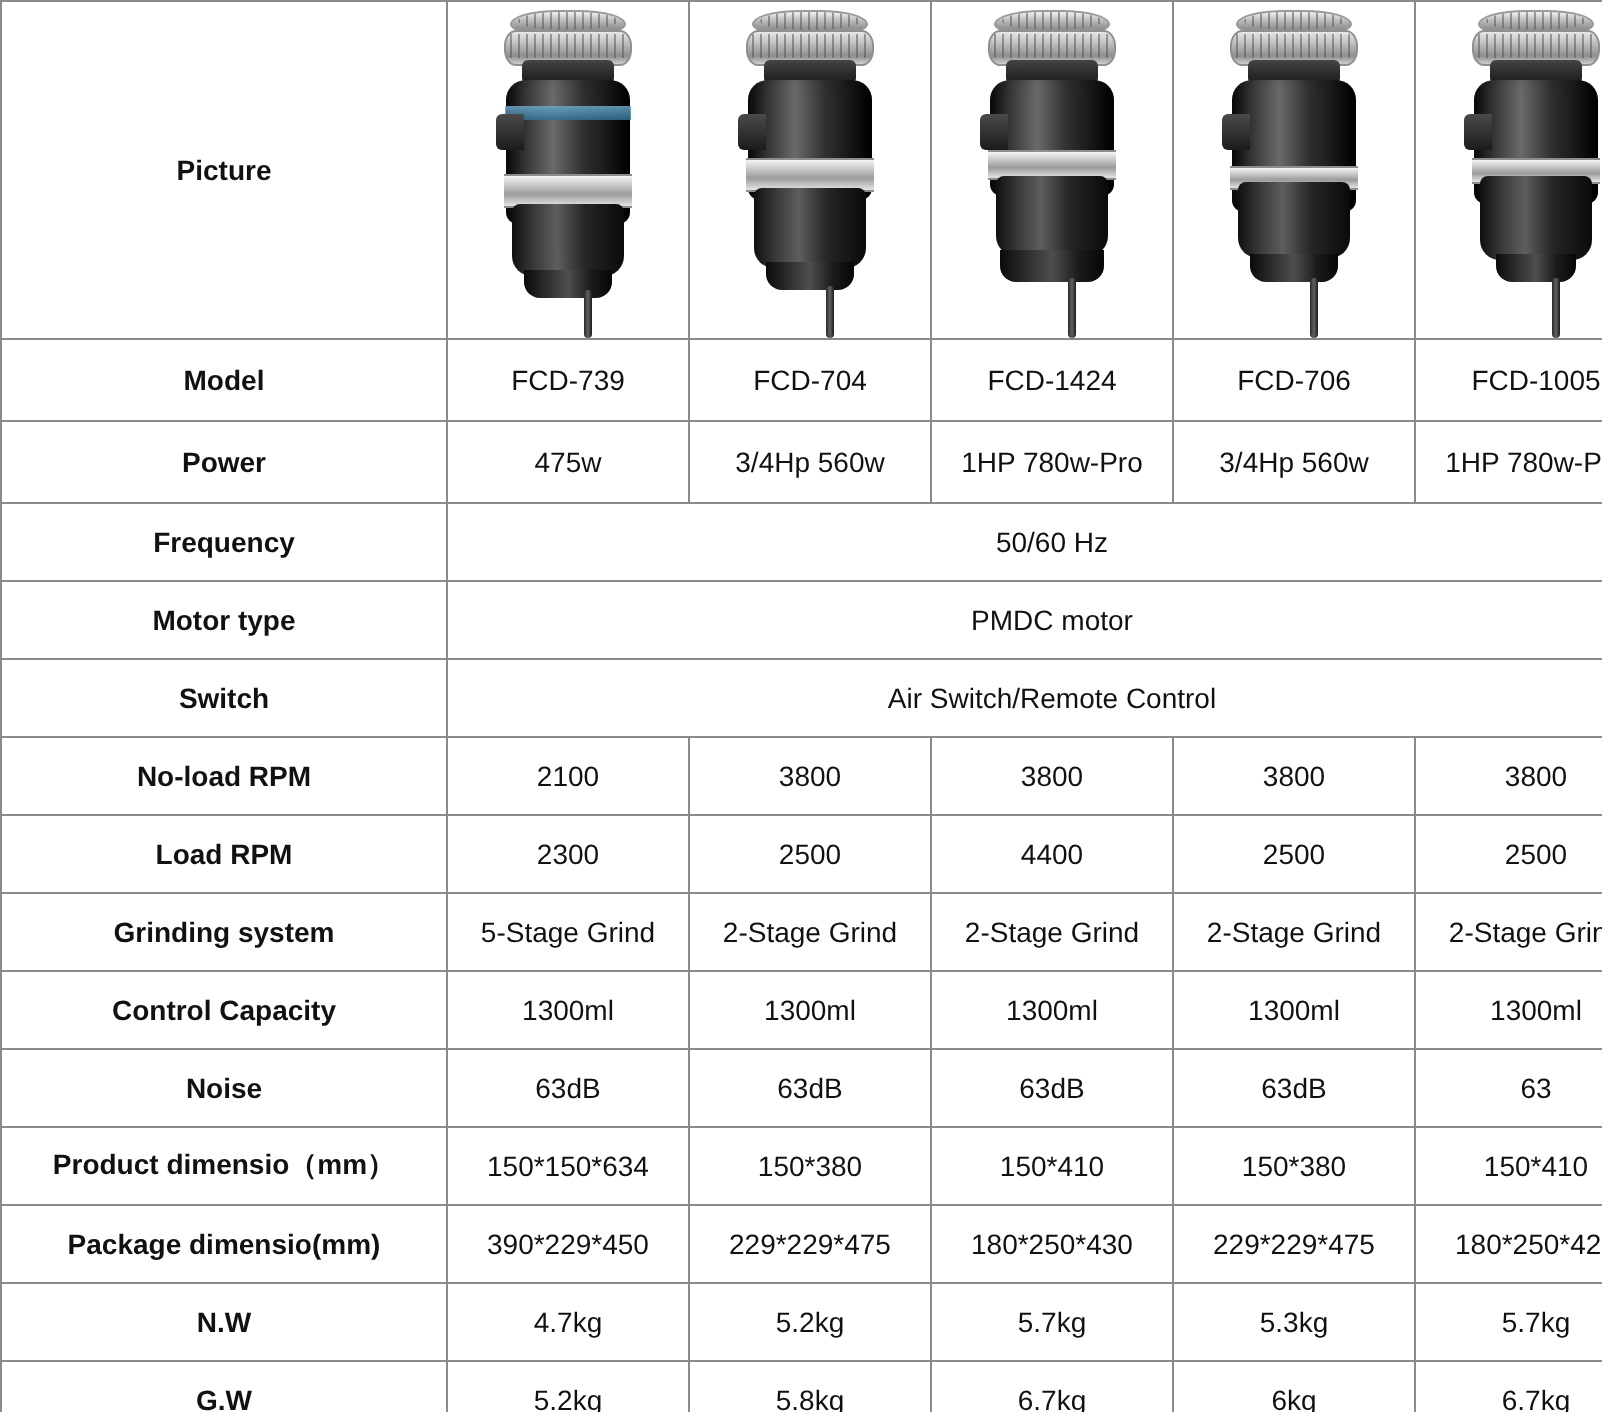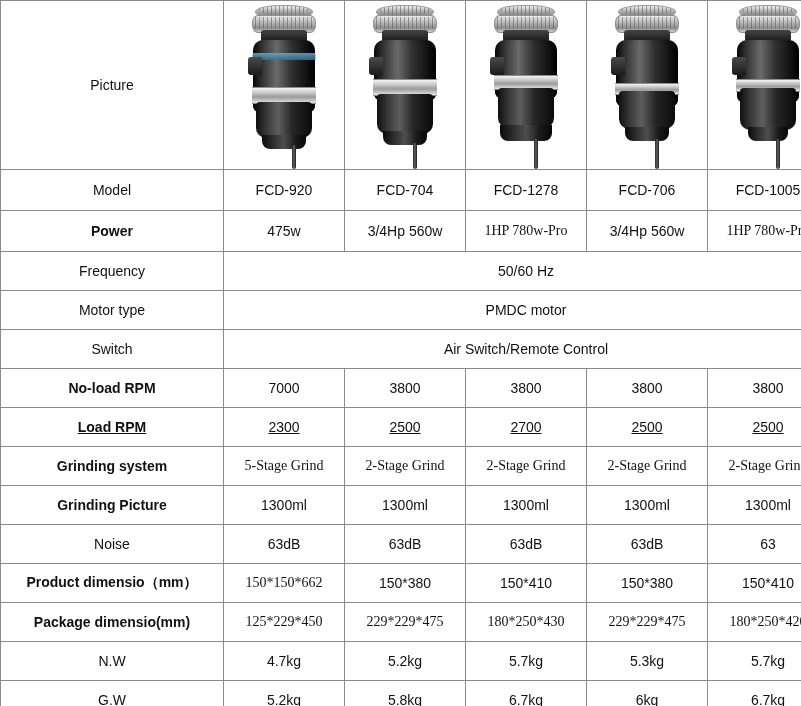--- a/index.html
+++ b/index.html
@@ -21,47 +21,47 @@
   }
   #spec-table td, #spec-table th {
     border: 1px solid #8a8a8a;
     text-align: center;
     vertical-align: middle;
     font-size: 14px;
     padding: 0 2px;
   }
   .row-label {
     width: 218px;
-    font-weight: normal;
+    font-weight: bold;
     font-size: 14.5px;
   }
   .val {
     width: 116px;
   }
   tr.r-picture td { height: 168px; }
   tr.r-model td { height: 40px; }
   tr.r-power td { height: 40px; }
   tr.r-frequency td { height: 38px; }
   tr.r-motor td { height: 38px; }
   tr.r-switch td { height: 38px; }
   tr.r-nlrpm td { height: 38px; }
-  tr.r-lrpm td { height: 38px; text-decoration: underline; }
+  tr.r-lrpm td { height: 38px; }
   tr.r-gsys td { height: 38px; }
   tr.r-gcap td { height: 38px; }
   tr.r-noise td { height: 38px; }
   tr.r-pdim td { height: 38px; margin-left: 40px; }
   tr.r-pkgdim td { height: 38px; }
   tr.r-nw td { height: 38px; }
   tr.r-gw td { height: 38px; }
   .label-power, .label-nlrpm, .label-lrpm, .label-gsys, .label-gcap,
   .label-pdim, .label-pkgdim {
     font-weight: bold;
   }
   .pkg-label { font-size: 13.5px; }
-  .small-val { font-size: 13px; font-family: Liberation Serif, serif; }
+  .small-val { font-size: 13px; }
   .merged { font-size: 14.5px; }
 
   
   .pic-cell {
     padding: 0;
   }
   .disposer {
     position: relative;
     width: 116px;
     height: 168px;
@@ -297,23 +297,23 @@
           <div class="d-band"></div>
             <div class="d-lower"></div>
           <div class="d-foot"></div>
             <div class="d-cord"></div>
         </div>
       </td>
     </tr>
 
     <tr class="r-model">
       <td class="row-label">Model</td>
-      <td class="val">FCD-920</td>
+      <td class="val">FCD-739</td>
       <td class="val">FCD-704</td>
-      <td class="val">FCD-1278</td>
+      <td class="val">FCD-1424</td>
       <td class="val">FCD-706</td>
       <td class="val">FCD-1005</td>
     </tr>
 
     <tr class="r-power">
       <td class="row-label label-power">Power</td>
       <td class="val">475w</td>
       <td class="val">3/4Hp 560w</td>
       <td class="val small-val">1HP 780w-Pro</td>
       <td class="val">3/4Hp 560w</td>
@@ -330,75 +330,75 @@
       <td class="merged" colspan="5">PMDC motor</td>
     </tr>
 
     <tr class="r-switch">
       <td class="row-label">Switch</td>
       <td class="merged" colspan="5">Air Switch/Remote Control</td>
     </tr>
 
     <tr class="r-nlrpm">
       <td class="row-label label-nlrpm">No-load RPM</td>
-      <td class="val">7000</td>
+      <td class="val">2100</td>
       <td class="val">3800</td>
       <td class="val">3800</td>
       <td class="val">3800</td>
       <td class="val">3800</td>
     </tr>
 
     <tr class="r-lrpm">
       <td class="row-label label-lrpm">Load RPM</td>
       <td class="val">2300</td>
       <td class="val">2500</td>
-      <td class="val">2700</td>
+      <td class="val">4400</td>
       <td class="val">2500</td>
       <td class="val">2500</td>
     </tr>
 
     <tr class="r-gsys">
       <td class="row-label label-gsys">Grinding system</td>
       <td class="val small-val">5-Stage Grind</td>
       <td class="val small-val">2-Stage Grind</td>
       <td class="val small-val">2-Stage Grind</td>
       <td class="val small-val">2-Stage Grind</td>
       <td class="val small-val">2-Stage Grind</td>
     </tr>
 
     <tr class="r-gcap">
-      <td class="row-label label-gcap">Grinding Picture</td>
+      <td class="row-label label-gcap">Control Capacity</td>
       <td class="val">1300ml</td>
       <td class="val">1300ml</td>
       <td class="val">1300ml</td>
       <td class="val">1300ml</td>
       <td class="val">1300ml</td>
     </tr>
 
     <tr class="r-noise">
       <td class="row-label">Noise</td>
       <td class="val">63dB</td>
       <td class="val">63dB</td>
       <td class="val">63dB</td>
       <td class="val">63dB</td>
       <td class="val">63</td>
     </tr>
 
     <tr class="r-pdim">
       <td class="row-label label-pdim pkg-label">Product dimensio（mm）</td>
-      <td class="val small-val">150*150*662</td>
+      <td class="val small-val">150*150*634</td>
       <td class="val">150*380</td>
       <td class="val">150*410</td>
       <td class="val">150*380</td>
       <td class="val">150*410</td>
     </tr>
 
     <tr class="r-pkgdim">
       <td class="row-label label-pkgdim pkg-label">Package dimensio(mm)</td>
-      <td class="val small-val">125*229*450</td>
+      <td class="val small-val">390*229*450</td>
       <td class="val small-val">229*229*475</td>
       <td class="val small-val">180*250*430</td>
       <td class="val small-val">229*229*475</td>
       <td class="val small-val">180*250*420</td>
     </tr>
 
     <tr class="r-nw">
       <td class="row-label">N.W</td>
       <td class="val">4.7kg</td>
       <td class="val">5.2kg</td>

